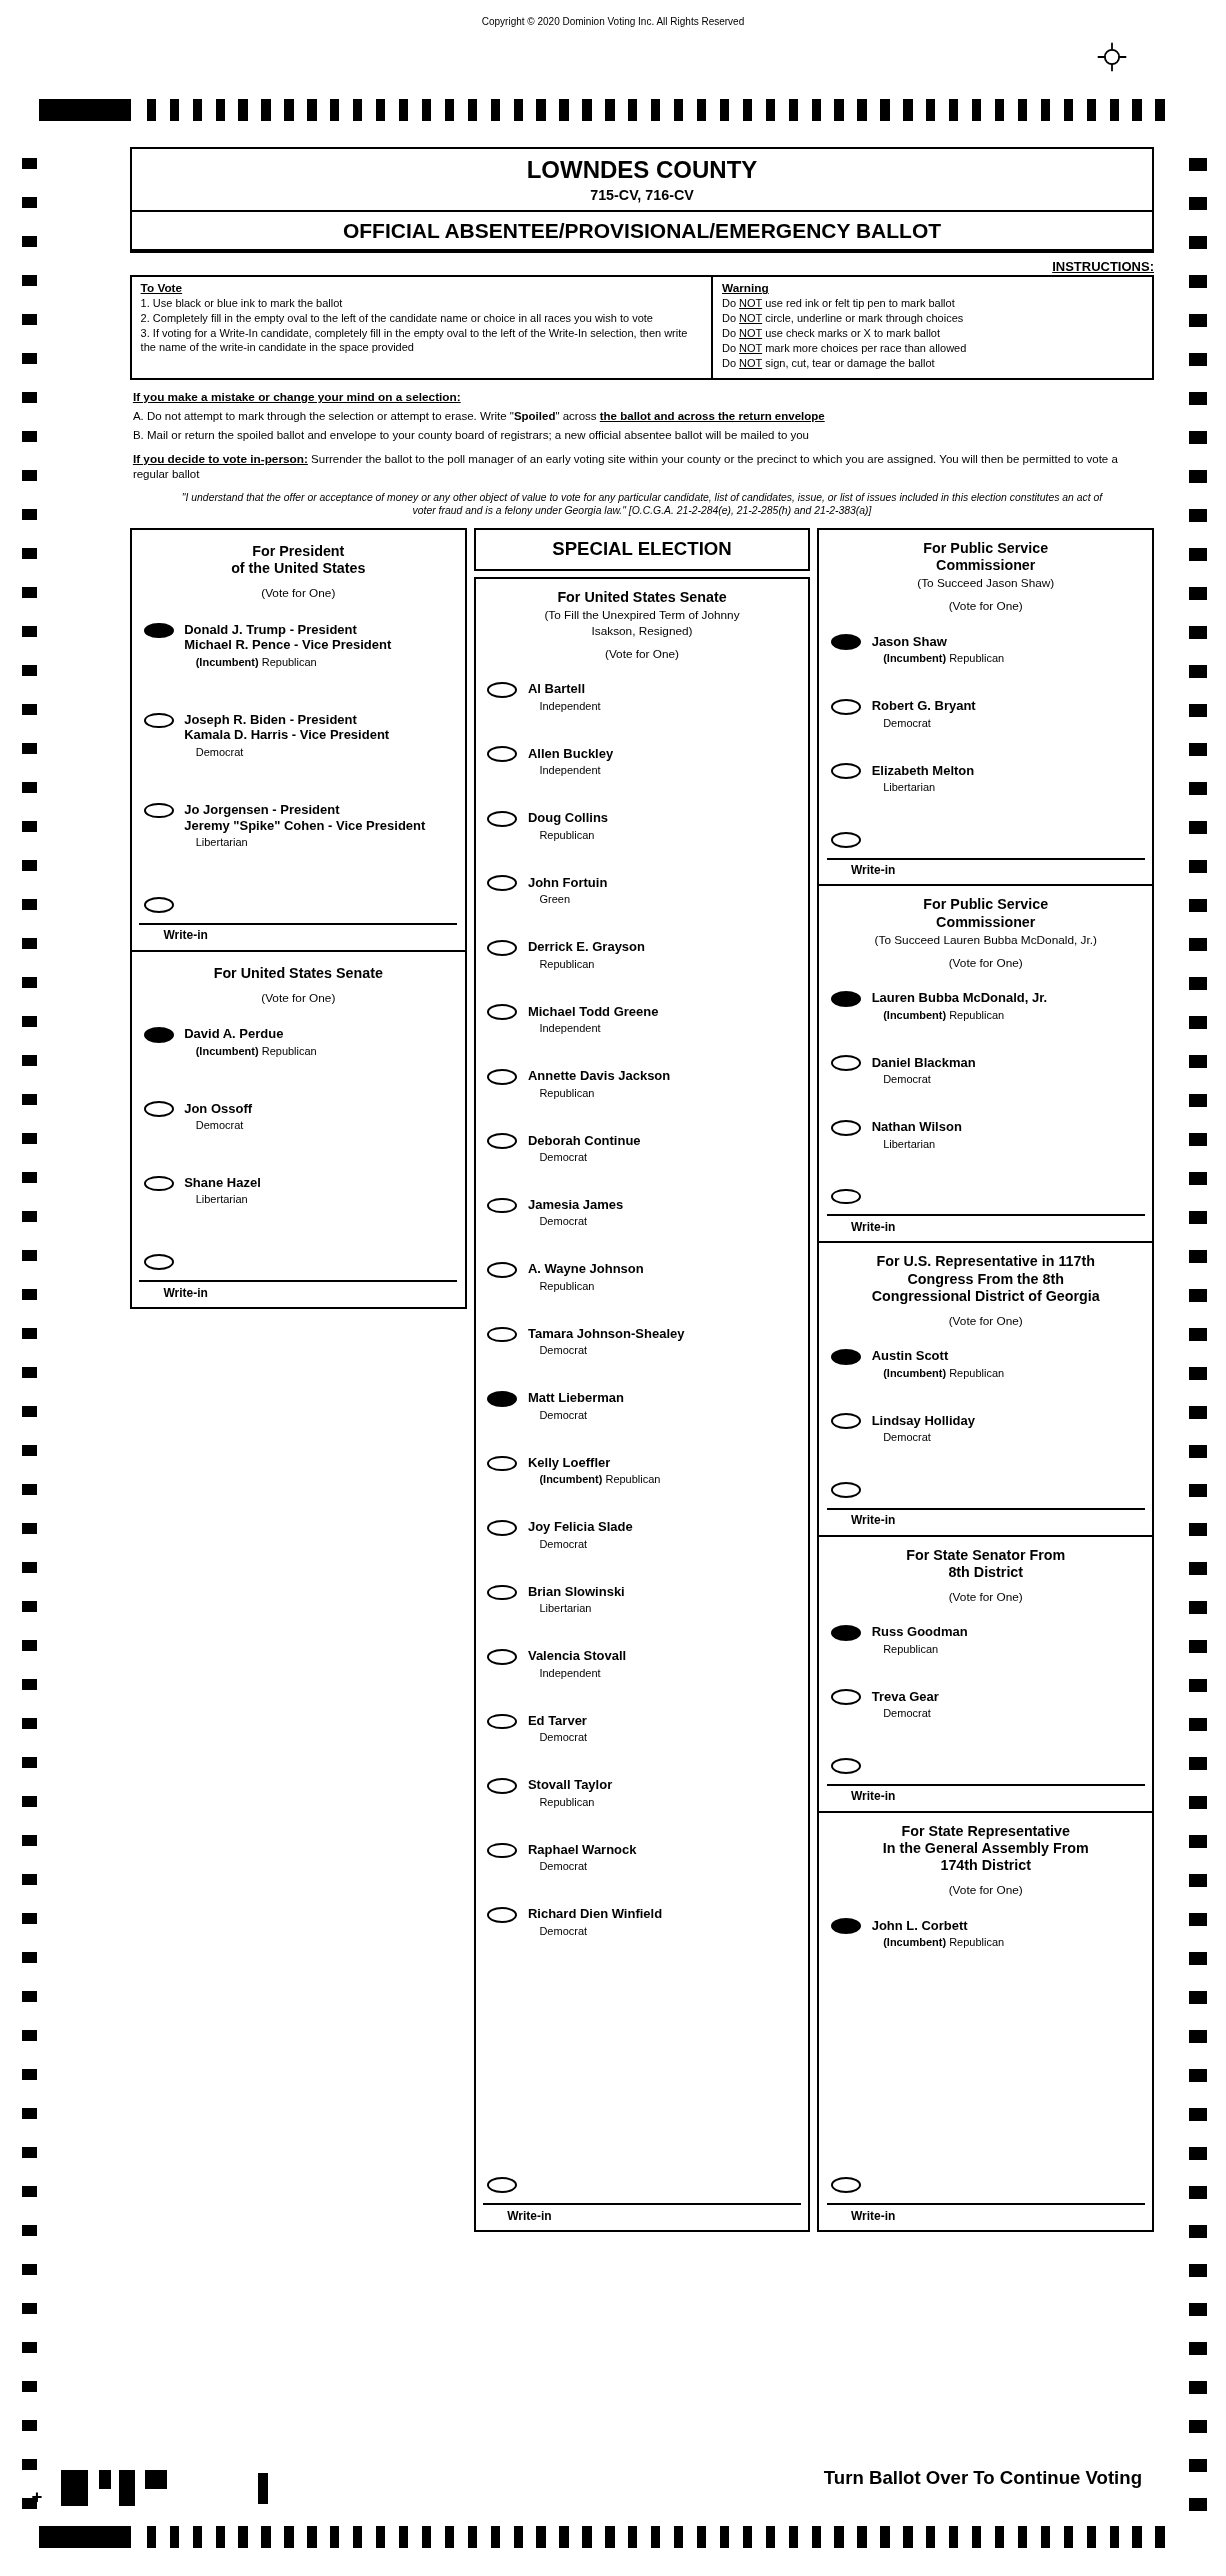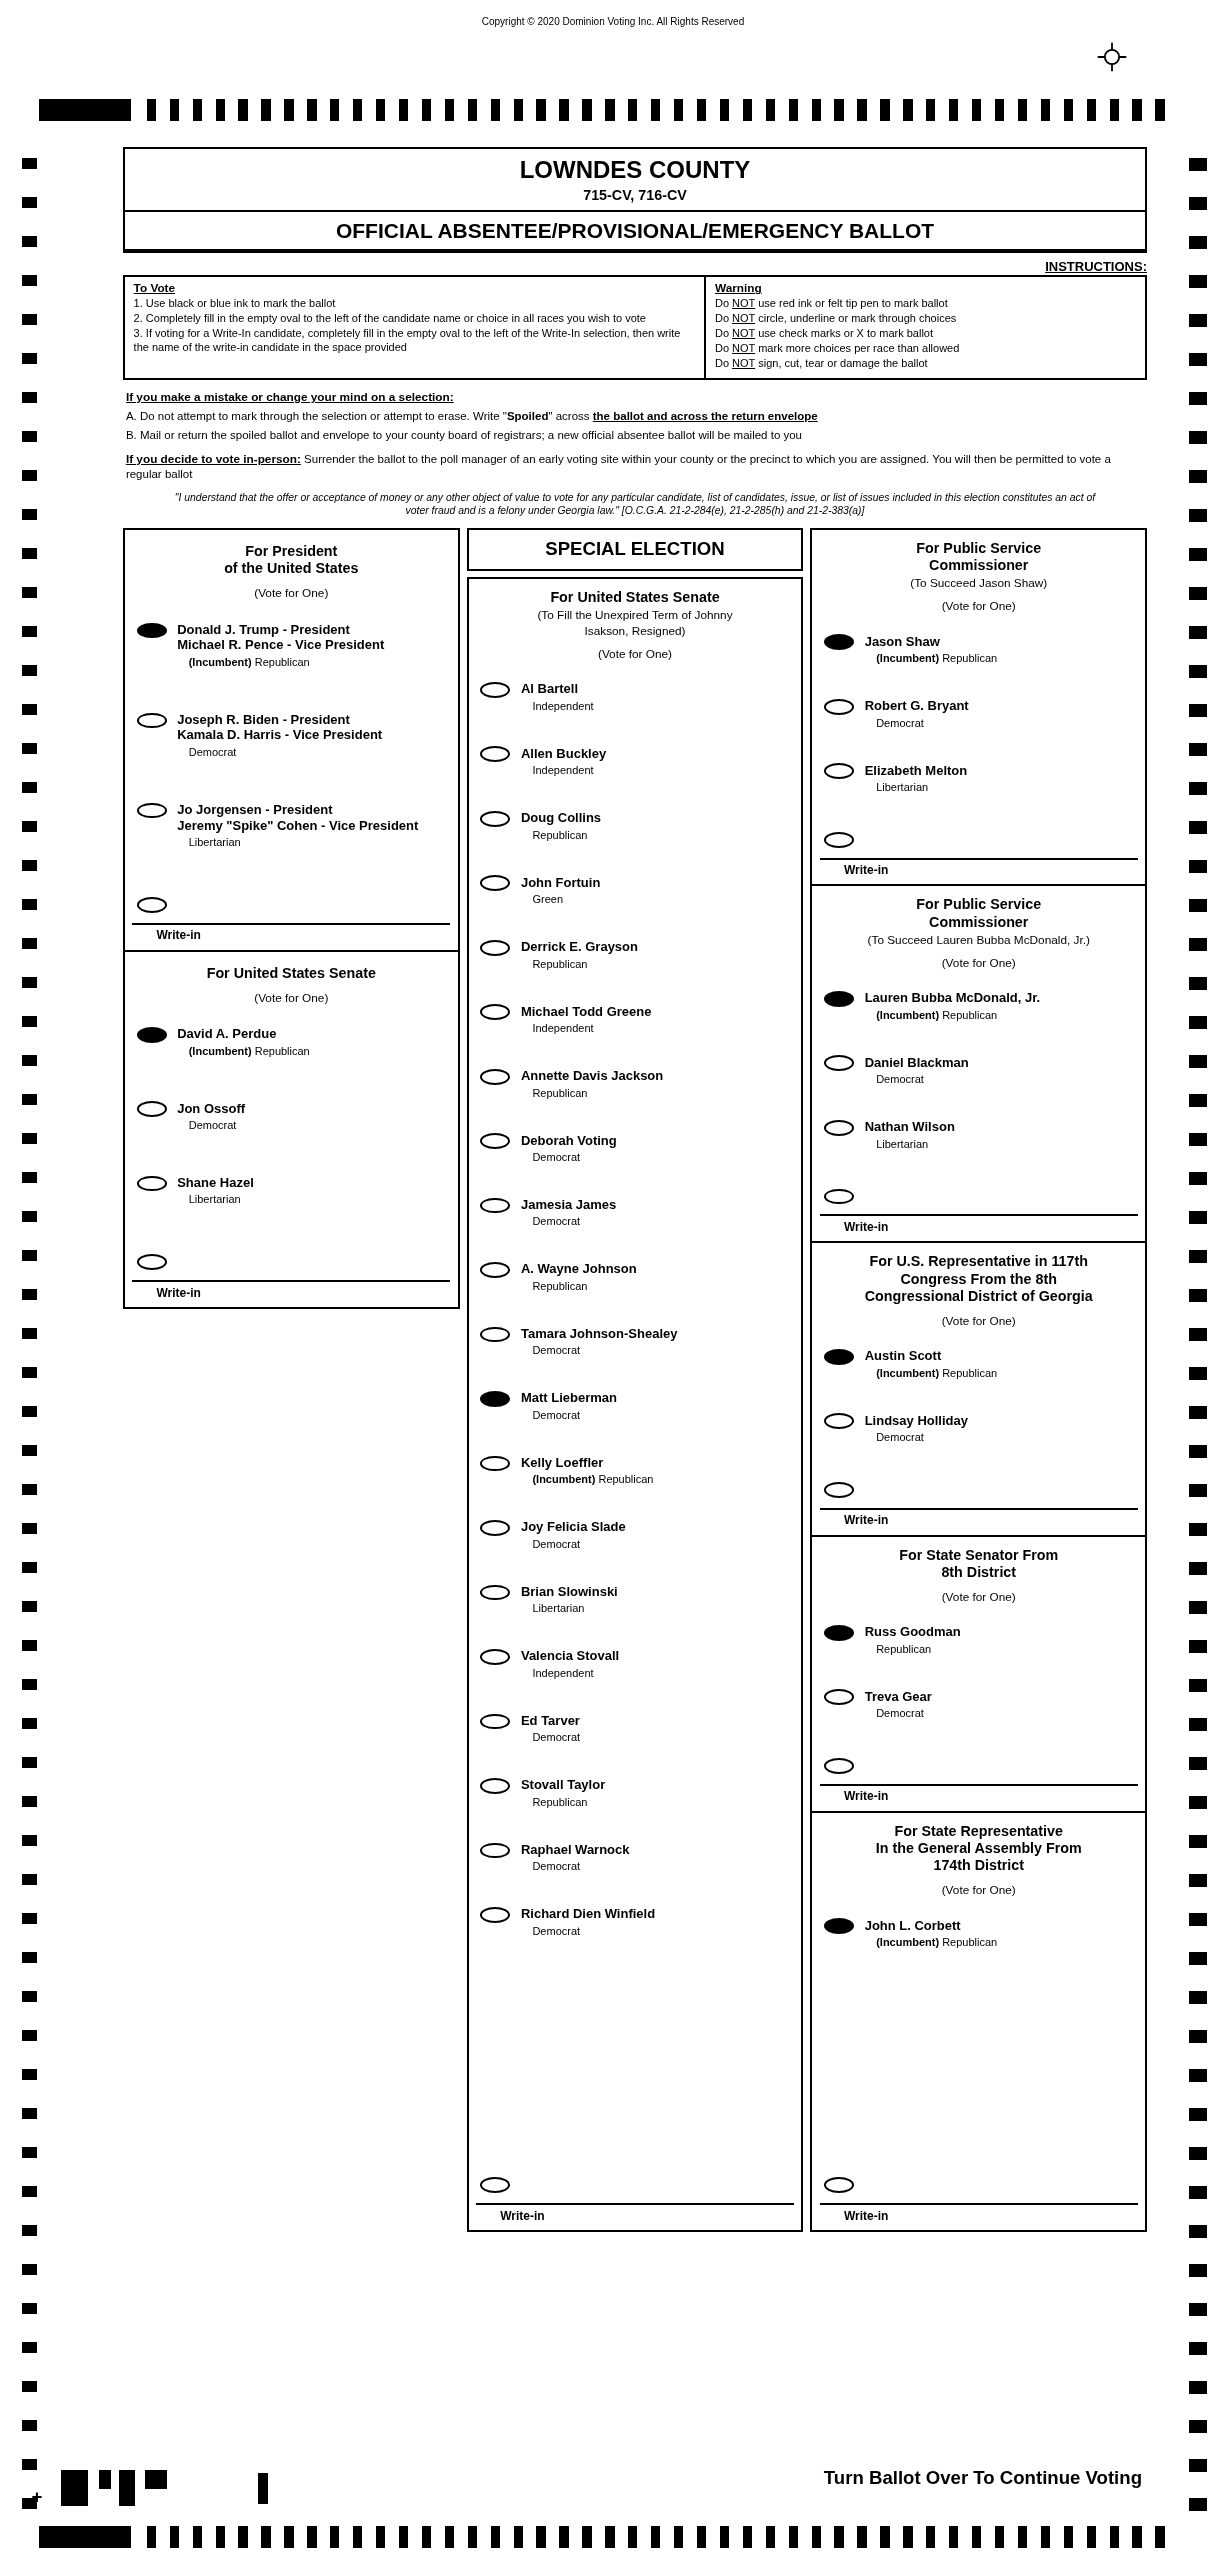--- a/index.html
+++ b/index.html
@@ -22,21 +22,21 @@
   .timing-col { position:absolute; top:158px; height:2355px; }
   .timing-col.left  { left:21.5px; width:15.8px;
     background:repeating-linear-gradient(to bottom,#000 0 10.7px,transparent 10.7px 39px); }
   .timing-col.right { right:18.6px; width:18.6px;
     background:repeating-linear-gradient(to bottom,#000 0 13px,transparent 13px 39px); }
   #code-marks { position:absolute; top:2470px; left:39px; width:286px; height:43px; }
   .code-mark { position:absolute; background:#000; }
   .turn-over { position:absolute; top:2467px; right:84px; font-size:18.6px; font-weight:bold; }
 
   
-  .content { position:absolute; left:123px; top:147px; width:1024px; }
+  .content { position:absolute; left:130px; top:147px; width:1024px; }
 
   .header-box { border:2.1px solid #000; text-align:center; }
   .county { font-size:24px; font-weight:bold; padding-top:7.2px; }
   .codes  { font-size:14.3px; font-weight:bold; margin:2.9px 0 7.2px; }
   .hdiv   { border-top:2.1px solid #000; }
   .ballot-type { font-size:21px; font-weight:bold; padding:6.4px 0; }
   .election-block { padding:7.2px 0 8.6px; }
   .election-line { font-size:15px; font-weight:bold; line-height:1.35; }
 
   .instr-label { font-size:13px; font-weight:bold; text-decoration:underline; margin:5.7px 0 1.4px;text-align:right; }
@@ -320,21 +320,21 @@
           <div class="cand-row">
             <div class="oval"></div>
             <div class="cand-text">
               <div class="cand-name">Annette Davis Jackson</div>
               <div class="cand-party">Republican</div>
             </div>
           </div>
           <div class="cand-row">
             <div class="oval"></div>
             <div class="cand-text">
-              <div class="cand-name">Deborah Voting</div>
+              <div class="cand-name">Deborah Continue</div>
               <div class="cand-party">Democrat</div>
             </div>
           </div>
           <div class="cand-row">
             <div class="oval"></div>
             <div class="cand-text">
               <div class="cand-name">Jamesia James</div>
               <div class="cand-party">Democrat</div>
             </div>
           </div>

